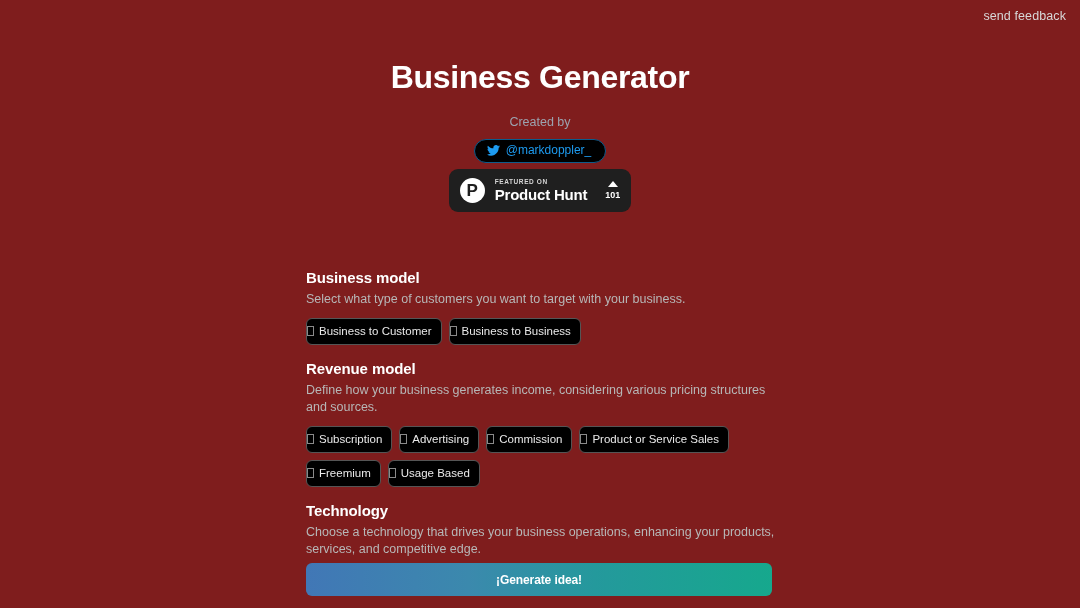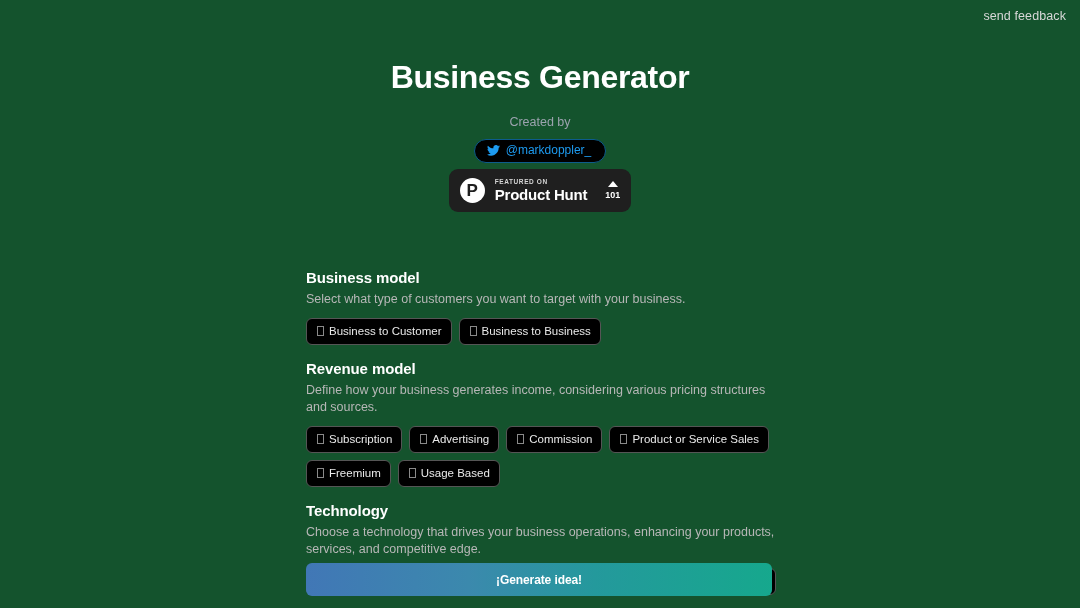--- a/index.html
+++ b/index.html
@@ -10,21 +10,21 @@
     background: #000000;
     font-family: "Liberation Sans", sans-serif;
     color: #ffffff;
     overflow: hidden;
   }
 
   .page {
     position: relative;
     width: 1080px;
     height: 608px;
-    background: #14532d;
+    background: #7f1d1d;
     overflow: hidden;
   }
 
   
   .feedback {
     position: absolute;
     top: 9px;
     right: 14px;
     font-size: 12.5px;
     color: #d8d8d8;
@@ -191,21 +191,21 @@
   .chip {
     display: inline-flex;
     align-items: center;
     gap: 5px;
     border: 1px solid #555555;
     border-radius: 6px;
     background: #000000;
     color: #e9e9e9;
     font-size: 11.5px;
     line-height: 14px;
-    padding: 5px 9px 6px 10px;
+    padding: 5px 9px 6px 0;
     cursor: pointer;
     white-space: nowrap;
   }
 
   .chip .chip-emoji {
     display: inline-block;
     width: 7px;
     height: 10px;
     border: 1px solid #8a8a8a;
     flex: 0 0 auto;

